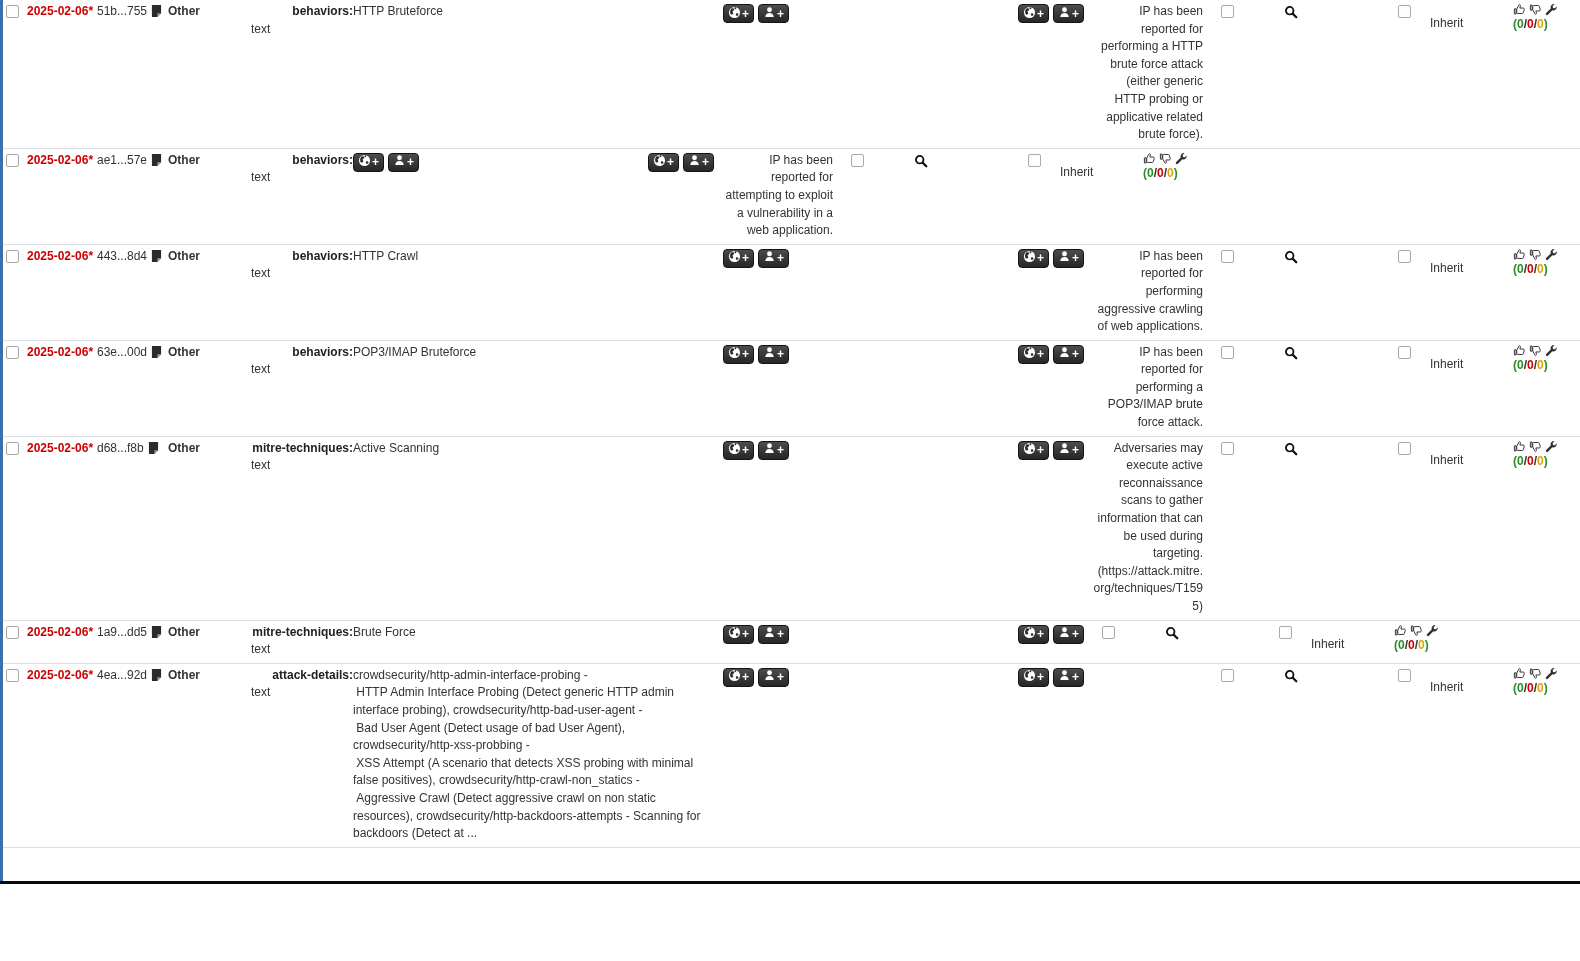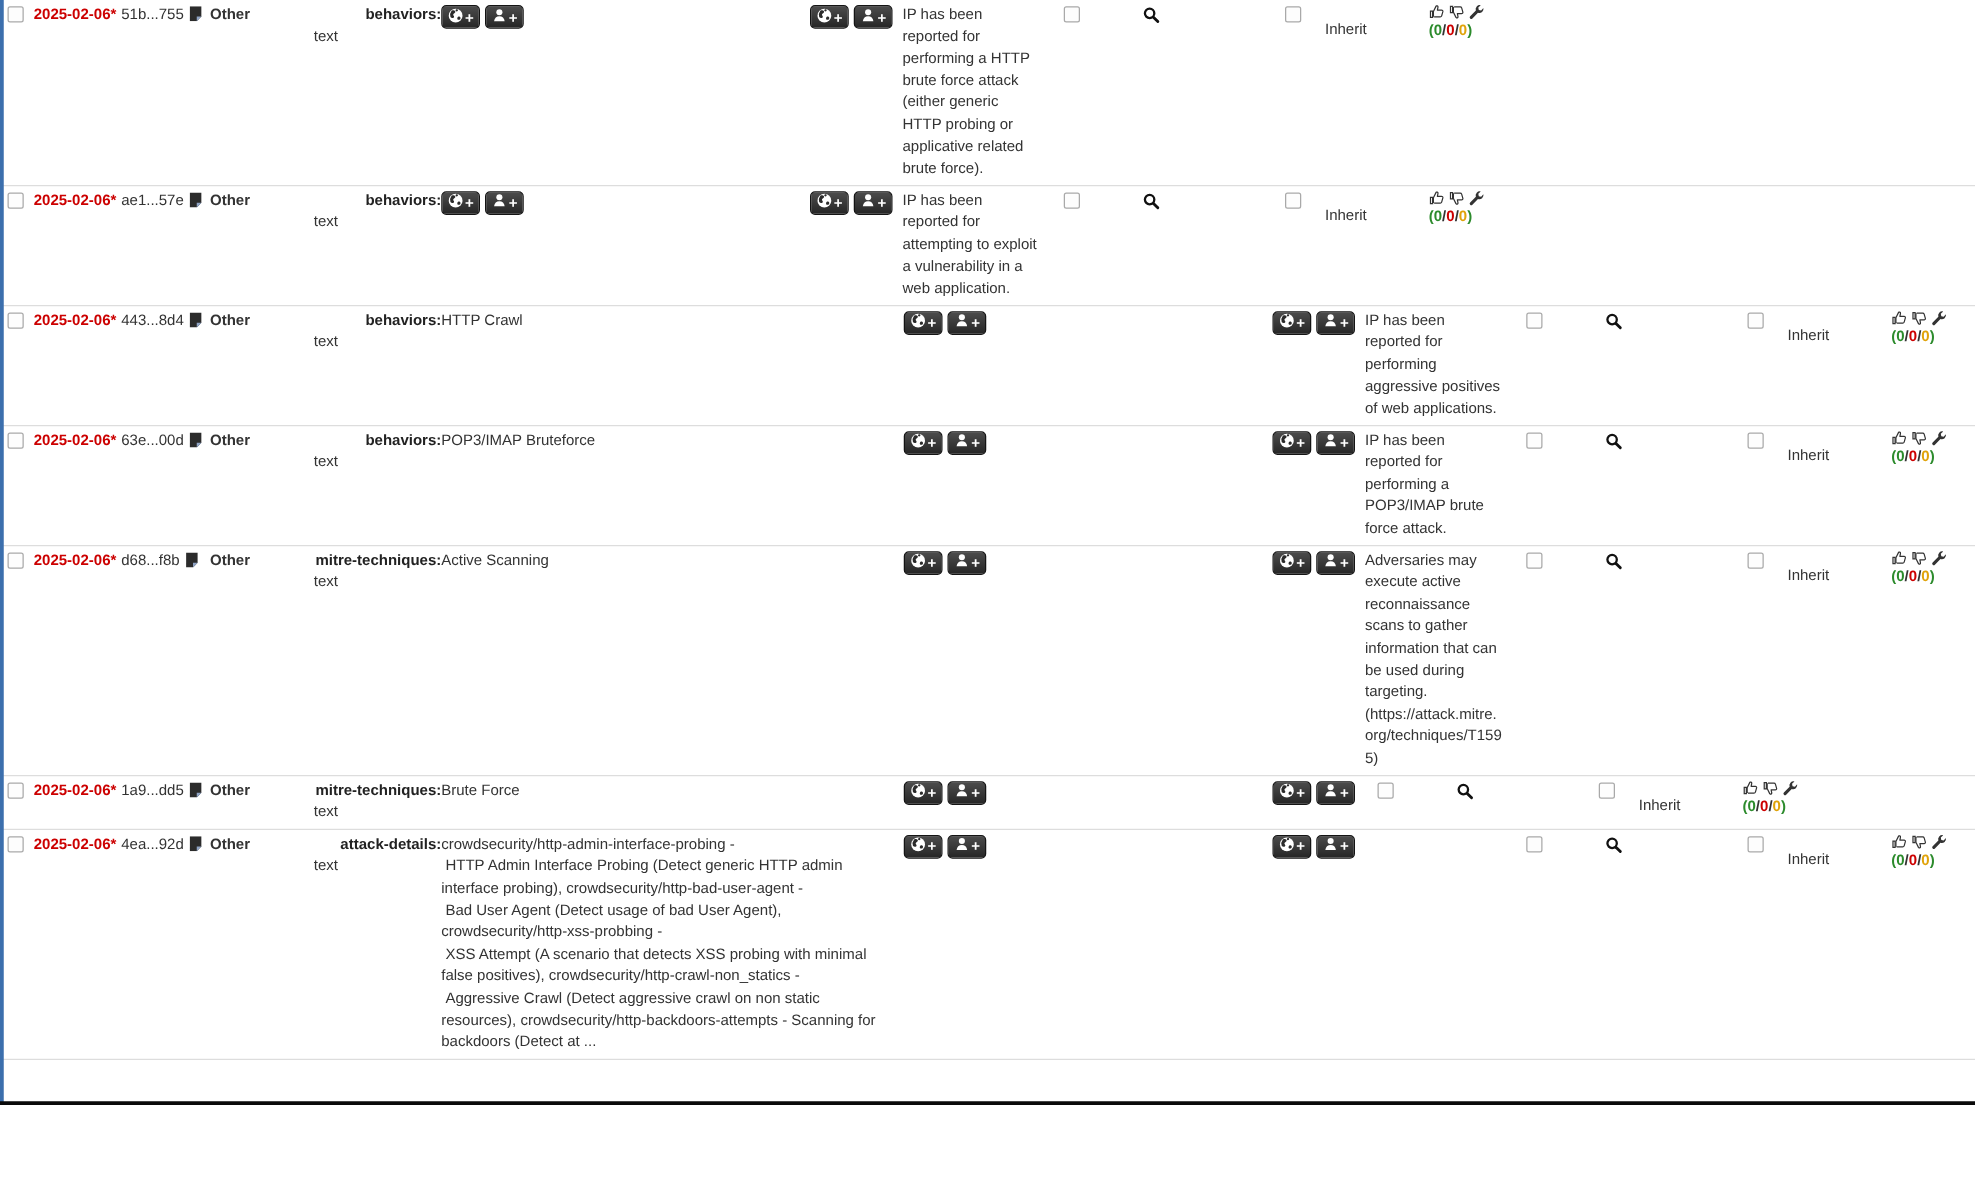--- a/index.html
+++ b/index.html
@@ -24,21 +24,21 @@
   }
   .col { flex:none; line-height:17.6px; }
   .c-select   { width:27px;  padding-left:6px; padding-top:2px; }
   .c-date     { width:70px; }
   .c-id       { width:71px;  white-space:nowrap; }
   .c-cat      { width:83px;font-weight:bold; }
   .c-type     { width:102px; }
   .c-value    { width:370px; padding-right:13px; white-space:pre-wrap; word-wrap:break-word; }
   .c-tags     { width:295px; padding-top:1px; }
   .c-galaxies { width:74px;  padding-top:1px; }
-  .c-comment  { width:119px; padding-right:8px; word-wrap:break-word; }
+  .c-comment  { width:119px; padding-right:8px; word-wrap:break-word;text-align:right; }
   .c-correlate{ width:60px;  padding-left:10px; padding-top:2px; }
   .c-related  { width:114px; padding-left:13px; padding-top:2px; }
   .c-ids      { width:36px;  padding-left:13px; padding-top:2px; }
   .c-dist     { width:81px;  padding-left:9px;margin-top:12px; }
   .c-activity { width:78px;  padding-left:11px; }
 
   .date-text { font-weight:bold; color:#cc0000; }
   .id-text { color:#333; }
   .note-icon { display:inline-block; vertical-align:-2px; margin-left:4px; }
   .type-main { font-weight:bold; color:#222;text-align:right; }
@@ -87,20 +87,21 @@
       <span class="id-text">51b...755</span><span class="note-icon"><svg width="11" height="12" viewBox="0 0 12 13">
               <path d="M1 0h10v9l-4 4H1z" fill="#2b2b2b"></path>
               <path d="M11 9l-4 4V9z" fill="#8fa3c4"></path>
             </svg></span>
     </div>
     <div class="col c-cat">Other</div>
     <div class="col c-type">
       <div class="type-main">behaviors:</div>
       <div class="type-sub">text</div>
     </div>
+    <div class="col c-value"><span>HTTP Bruteforce</span></div>
     <div class="col c-tags">
       <button class="tag-btn">
         <span><svg width="13" height="13" viewBox="0 0 16 16">
                 <circle cx="8" cy="8" r="6.8" fill="#fff"></circle>
                 <path d="M4 3.2c1.5-.6 3-.5 3.6.4.5.8-.3 1.6-1.2 2.2-.9.6-1 1.5-.3 2.3.8.9.3 2.1-.8 2.3-.9.2-1.9-.2-2.4-1A6.8 6.8 0 014 3.2z" fill="#2b2b2b"></path>
                 <path d="M10.5 9c.9-.3 2 .1 2.3 1 .2.7-.3 1.6-1.1 2-.9.4-1.8 0-2-.8-.2-.9.1-1.9.8-2.2z" fill="#2b2b2b"></path>
                 <path d="M9.5 1.6c.8.3 1 1.2.5 1.8-.5.6-1.5.6-1.9 0-.4-.6 0-1.5.6-1.8z" fill="#2b2b2b"></path>
               </svg></span>
         <span class="plus">+</span>
       </button><button class="tag-btn">
@@ -302,21 +303,21 @@
               </svg></span>
         <span class="plus">+</span>
       </button><button class="tag-btn">
         <span><svg width="13" height="13" viewBox="0 0 16 16">
                 <circle cx="8" cy="4.6" r="3" fill="#fff"></circle>
                 <path d="M2.8 13.6c.3-3.2 2.3-5 5.2-5s4.9 1.8 5.2 5z" fill="#fff"></path>
               </svg></span>
         <span class="plus">+</span>
       </button>
     </div>
-    <div class="col c-comment">IP has been reported for performing aggressive positives of web applications.</div>
+    <div class="col c-comment">IP has been reported for performing aggressive crawling of web applications.</div>
     <div class="col c-correlate">
       <input type="checkbox" class="cb" style="">
     </div>
     <div class="col c-related">
       <button class="mag-btn"><svg width="14" height="14" viewBox="0 0 16 16">
               <circle cx="6.5" cy="6.5" r="4.3" fill="none" stroke="#111" stroke-width="2.1"></circle>
               <line x1="10" y1="10" x2="14" y2="14" stroke="#111" stroke-width="2.6" stroke-linecap="round"></line>
             </svg></button>
     </div>
     <div class="col c-ids">

